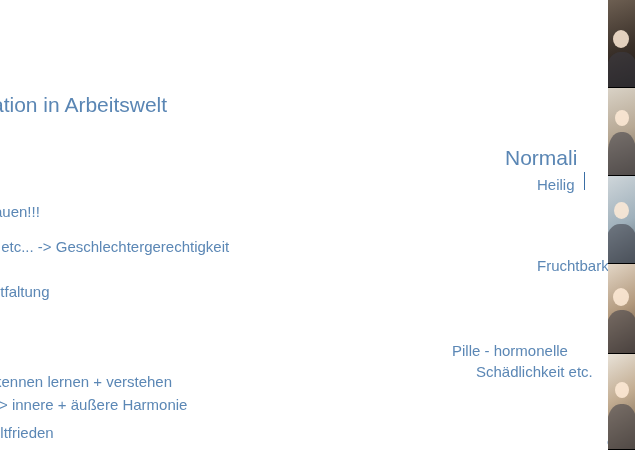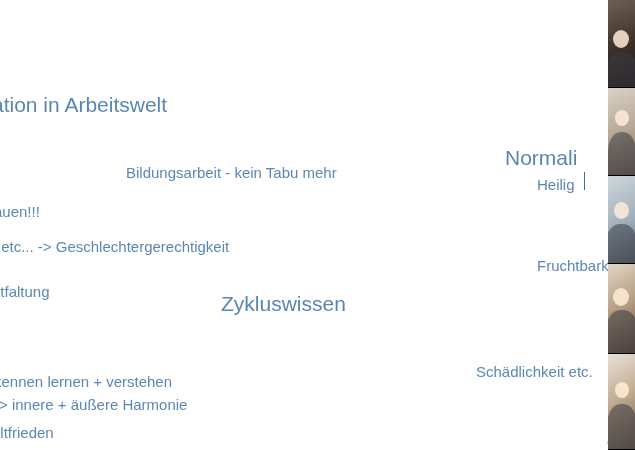--- a/index.html
+++ b/index.html
@@ -103,31 +103,30 @@
   }
 </style>
 </head>
 <body>
 
 <div id="screen">
 
   <div id="board">
 
     <div class="note big" style="left:-8px;  top:92px;">ation in Arbeitswelt</div>
-    <div class="note mid" style="left:126px; top:164px;">Bildungsarbeit - kein Tabu mehr</div>
     <div class="note big" style="left:505px; top:145px;">Normali</div>
     <div class="note mid" style="left:537px; top:176px;">Heilig</div>
     <div class="caret" style="left:584px; top:172px; height:18px;"></div>
 
     <div class="note mid" style="left:-6px;  top:203px;">auen!!!</div>
     <div class="note mid" style="left:-8px;  top:238px;">r etc... -&gt; Geschlechtergerechtigkeit</div>
     <div class="note mid" style="left:513px; top:257px;margin-left:24px;">Fruchtbark</div>
     <div class="note mid" style="left:-8px;  top:283px;">ntfaltung</div>
-    <div class="note big" style="left:221px; top:291px;">Zykluswissen</div>
 
+    <div class="note mid" style="left:452px; top:342px;">Pille - hormonelle</div>
     <div class="note mid" style="left:448px; top:363px;margin-left:28px;">Schädlichkeit etc.</div>
 
     <div class="note mid" style="left:-6px;  top:373px;">kennen lernen + verstehen</div>
     <div class="note mid" style="left:-6px;  top:396px;">-&gt; innere + äußere Harmonie</div>
     <div class="note mid" style="left:-8px;  top:424px;">eltfrieden</div>
     <div class="note small" style="left:607px; top:434px;">einz</div>
   </div>
 
   <div id="video-rail">
 

